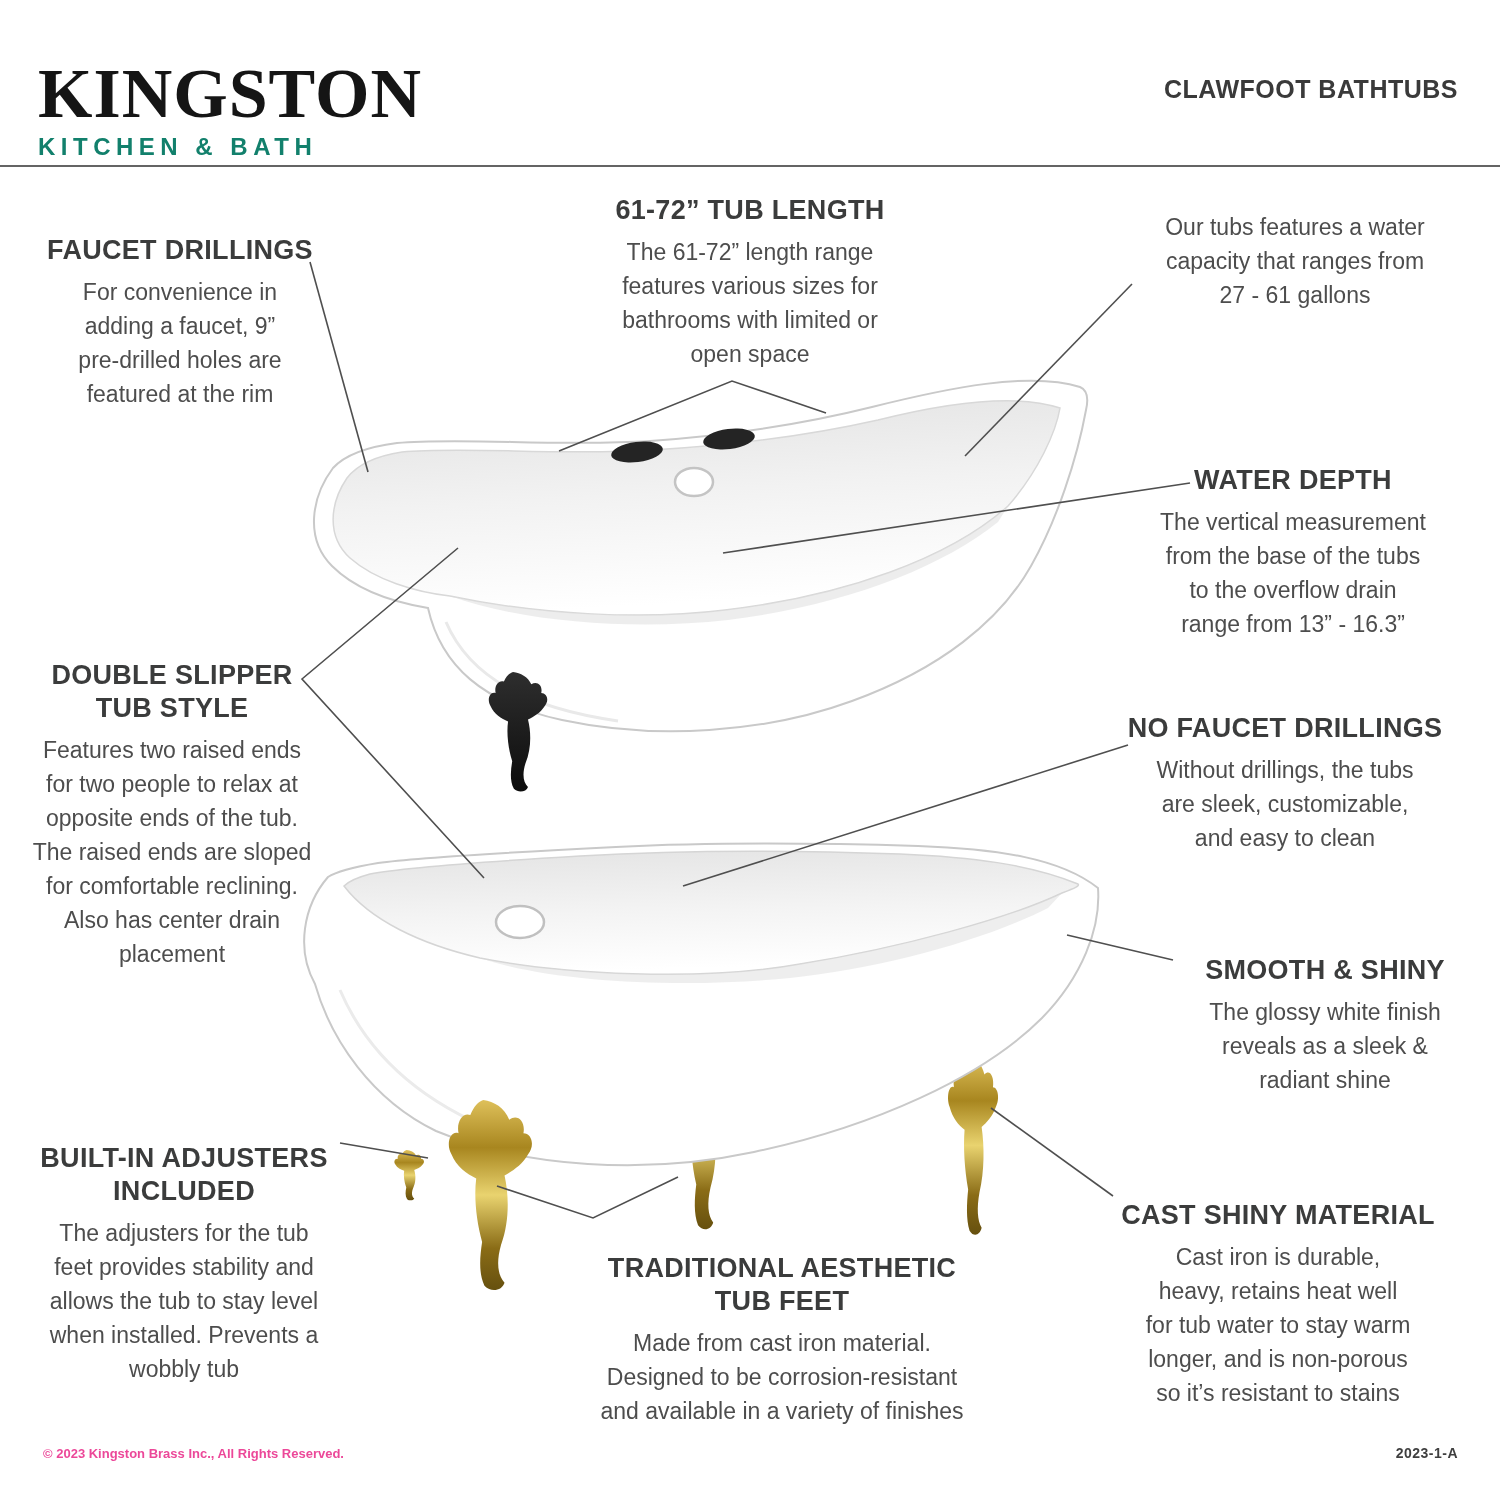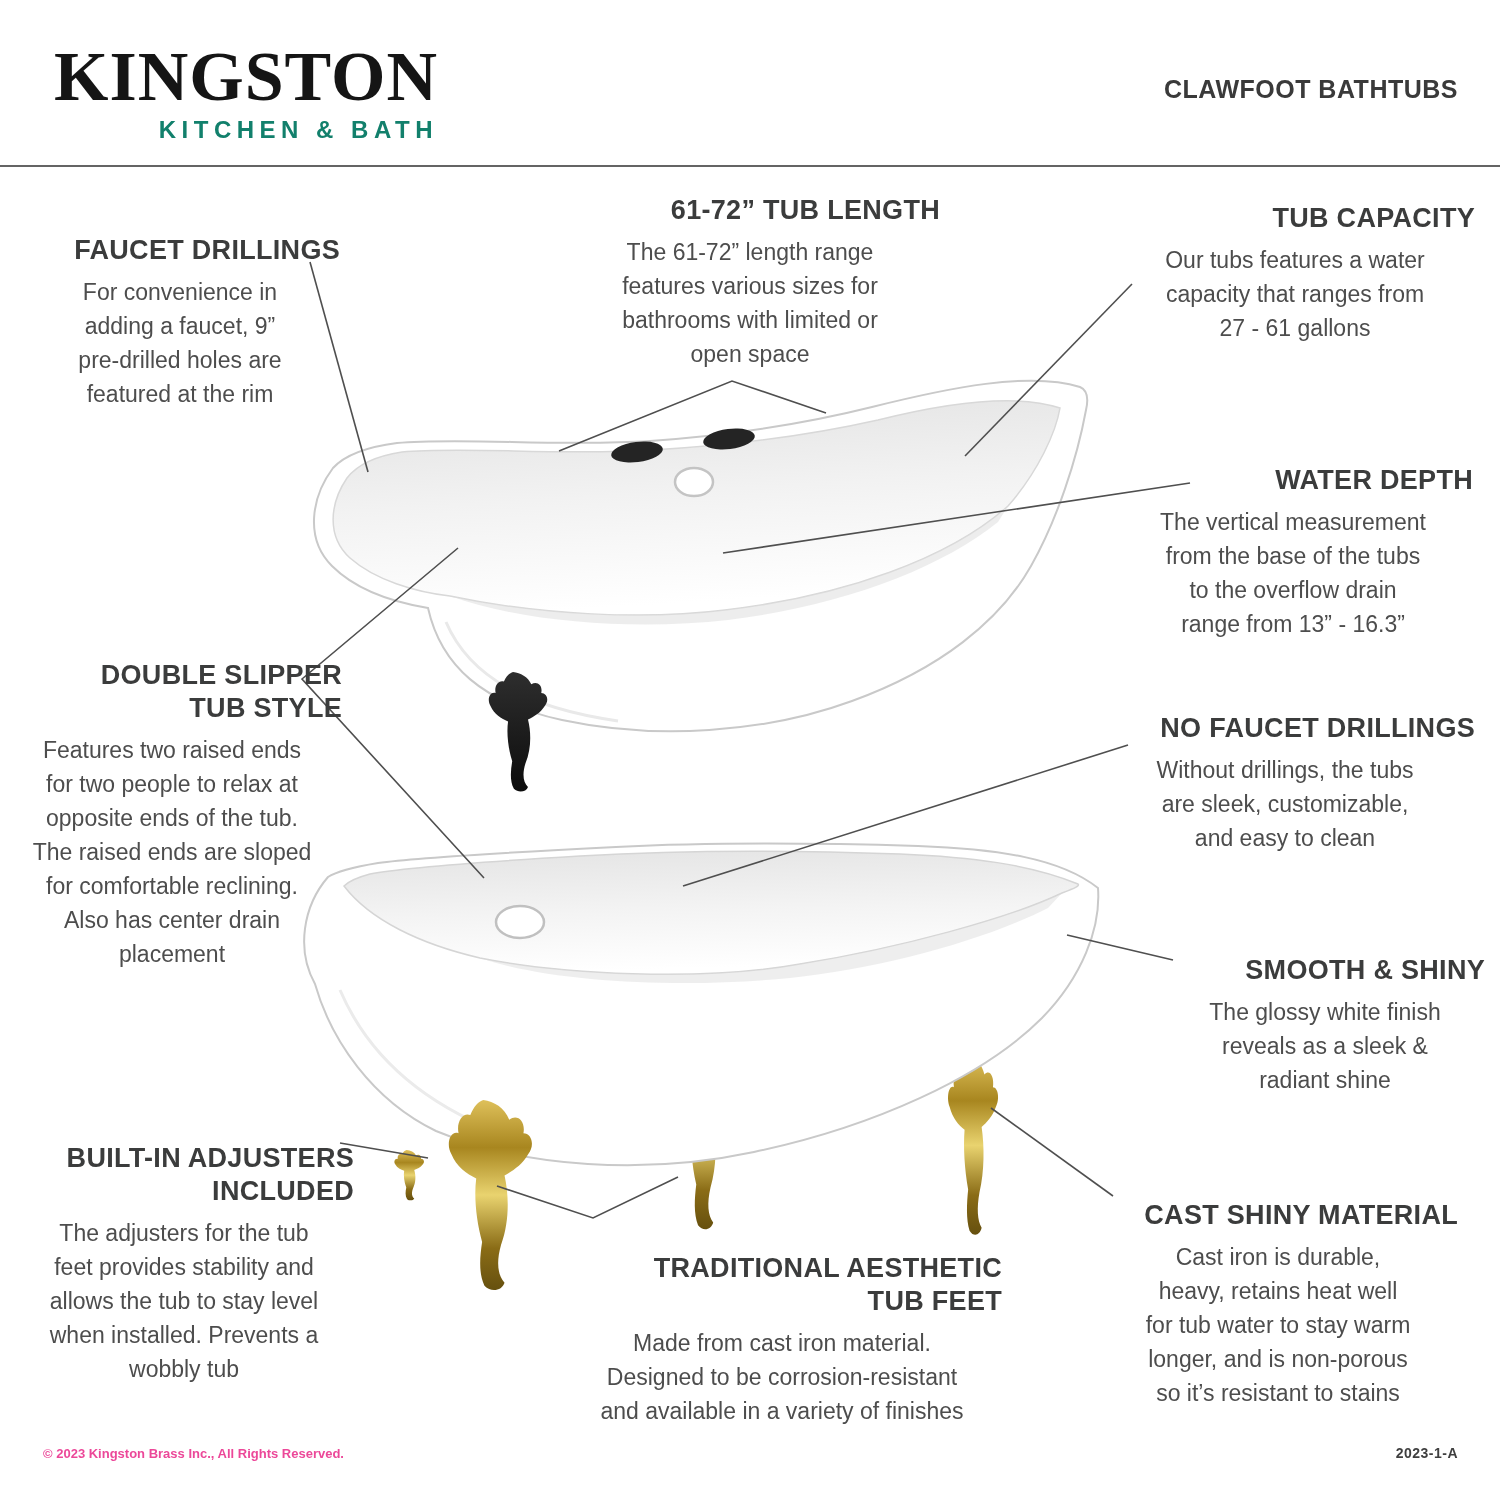--- a/index.html
+++ b/index.html
@@ -1,32 +1,32 @@
 <!DOCTYPE html>
 <html><head>
 <meta charset="utf-8">
 <style>
   html,body{margin:0;padding:0;background:#ffffff;}
   body{width:1500px;height:1500px;position:relative;overflow:hidden;
        font-family:"Liberation Sans", sans-serif;}
 
   
-  .brand{position:absolute;left:38px;top:39px;width:400px;text-align:right;}
+  .brand{position:absolute;left:38px;top:56px;width:400px;text-align:left;}
   .brand-name{font-family:"Liberation Serif", serif;font-weight:700;
               font-size:70px;line-height:76px;color:#151515;letter-spacing:1px;}
   .brand-tagline{font-weight:700;font-size:24px;line-height:24px;
                  color:#12806C;letter-spacing:5.5px;margin-top:3px;}
   .page-title{position:absolute;right:42px;top:74px;font-weight:700;
               font-size:25px;line-height:30px;color:#3a3a3a;letter-spacing:0.5px;}
   .divider{position:absolute;left:0;top:165px;width:1500px;height:2px;background:#646464;}
 
   
   .callout{position:absolute;text-align:center;z-index:2;}
   .callout h3{margin:0;font-weight:700;font-size:27px;line-height:33px;
-              color:#3b3c3c;letter-spacing:0.3px;white-space:pre-line;text-align:right;}
+              color:#3b3c3c;letter-spacing:0.3px;white-space:pre-line;}
   .callout p{margin:8px 0 0;font-weight:400;font-size:23px;line-height:34px;
              color:#4d4d4d;white-space:pre-line;}
 
   .co-faucet        {left:20px;  top:234px;  width:320px;}
   .co-length        {left:560px; top:194px;  width:380px;}
   .co-capacity      {left:1115px;top:202px;  width:360px;}
   .co-depth         {left:1113px;top:464px;  width:360px;}
   .co-slipper       {left:2px;   top:659px;  width:340px;}
   .co-nofaucet      {left:1095px;top:712px;  width:380px;}
   .co-smooth        {left:1165px;top:954px;  width:320px;}
@@ -149,21 +149,20 @@
 
 <div class="callout co-length">
   <h3>61-72” TUB LENGTH</h3>
   <p>The 61-72” length range
 features various sizes for
 bathrooms with limited or
 open space</p>
 </div>
 
 <div class="callout co-capacity">
-  <h3>TUB CAPACITY</h3>
   <p>Our tubs features a water
 capacity that ranges from
 27 - 61 gallons</p>
 </div>
 
 <div class="callout co-depth">
   <h3>WATER DEPTH</h3>
   <p>The vertical measurement
 from the base of the tubs
 to the overflow drain

